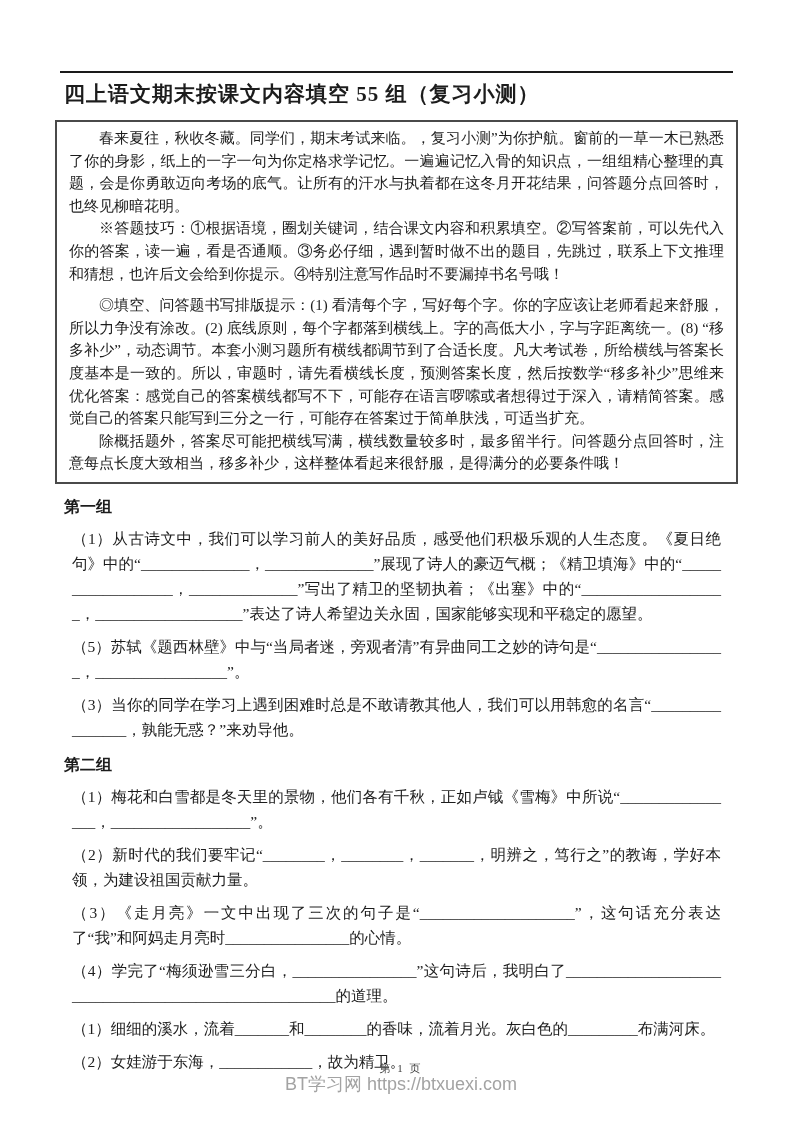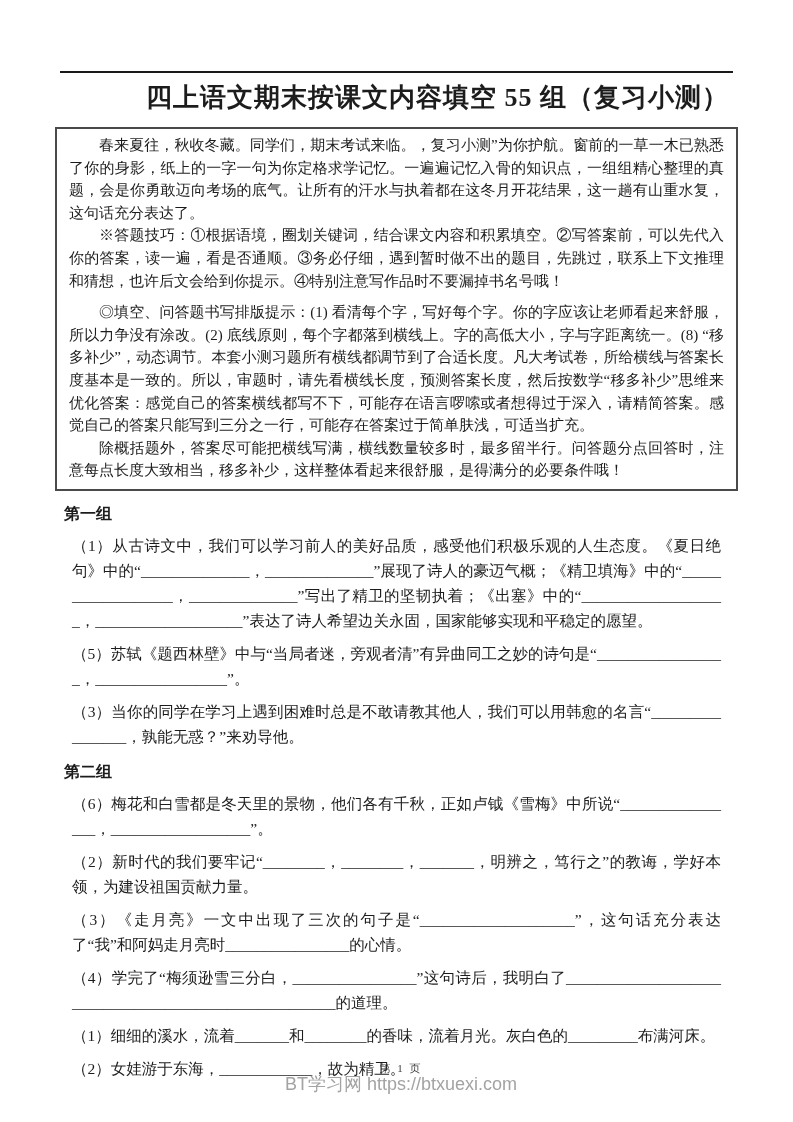--- a/index.html
+++ b/index.html
@@ -15,23 +15,23 @@
     padding: 0 64px;
     box-sizing: border-box;
   }
   .title-rule {
     margin: 71px -4px 0 -4px;
     border: 0;
     border-top: 2px solid #1a1a1a;
     height: 0;
   }
   .doc-title {
-    font-size: 26px;
+    font-size: 21px;
     font-weight: bold;
-    text-align: right;
+    text-align: left;
     margin: 7px 0 12px 0;
     letter-spacing: 1px;
   }
   .intro-box {
     border: 2px solid #4a4a4a;
     margin: 0 -9px;
     padding: 5px 12px 7px 12px;
     font-size: 15px;
     line-height: 22.6px;
     text-align: justify;
@@ -73,36 +73,36 @@
 </head>
 <body>
 
 <div class="page">
 
   <hr class="title-rule">
 
   <h1 class="doc-title">四上语文期末按课文内容填空 55 组（复习小测）</h1>
 
   <div class="intro-box">
-    <p>春来夏往，秋收冬藏。同学们，期末考试来临。，复习小测”为你护航。窗前的一草一木已熟悉了你的身影，纸上的一字一句为你定格求学记忆。一遍遍记忆入骨的知识点，一组组精心整理的真题，会是你勇敢迈向考场的底气。让所有的汗水与执着都在这冬月开花结果，这一趟有山重水复，这句话充分表达了。</p>
+    <p>春来夏往，秋收冬藏。同学们，期末考试来临。，复习小测”为你护航。窗前的一草一木已熟悉了你的身影，纸上的一字一句为你定格求学记忆。一遍遍记忆入骨的知识点，一组组精心整理的真题，会是你勇敢迈向考场的底气。让所有的汗水与执着都在这冬月开花结果，问答题分点回答时，也终见柳暗花明。</p>
     <p>※答题技巧：①根据语境，圈划关键词，结合课文内容和积累填空。②写答案前，可以先代入你的答案，读一遍，看是否通顺。③务必仔细，遇到暂时做不出的题目，先跳过，联系上下文推理和猜想，也许后文会给到你提示。④特别注意写作品时不要漏掉书名号哦！</p>
     <p class="para-gap"><span>◎填空、问答题书写排版提示：(1) </span><b>看清每个字，写好每个字。</b><span>你的字应该让老师看起来舒服，所以力争没有涂改。(2) </span><b>底线原则，每个字都落到横线上。</b><span>字的高低大小，字与字距离统一。(8) </span><b>“移多补少”，动态调节。</b><span>本套小测习题所有横线都调节到了合适长度。凡大考试卷，所给横线与答案长度基本是一致的。所以，审题时，请先看横线长度，预测答案长度，然后按数学“移多补少”思维来优化答案：感觉自己的答案横线都写不下，可能存在语言啰嗦或者想得过于深入，请精简答案。感觉自己的答案只能写到三分之一行，可能存在答案过于简单肤浅，可适当扩充。</span></p>
     <p><b>除概括题外，</b><span>答案尽可能把横线写满，横线数量较多时，最多留半行。问答题分点回答时，注意每点长度大致相当，移多补少，这样整体看起来很舒服，是得满分的必要条件哦！</span></p>
   </div>
 
   <section>
     <h2 class="group-heading">第一组</h2>
     <p class="question">（1）从古诗文中，我们可以学习前人的美好品质，感受他们积极乐观的人生态度。《夏日绝句》中的“______________，______________”展现了诗人的豪迈气概；《精卫填海》中的“__________________，______________”写出了精卫的坚韧执着；《出塞》中的“___________________，___________________”表达了诗人希望边关永固，国家能够实现和平稳定的愿望。</p>
     <p class="question">（5）苏轼《题西林壁》中与“当局者迷，旁观者清”有异曲同工之妙的诗句是“_________________，_________________”。</p>
     <p class="question">（3）当你的同学在学习上遇到困难时总是不敢请教其他人，我们可以用韩愈的名言“________________，孰能无惑？”来劝导他。</p>
   </section>
 
   <section>
     <h2 class="group-heading">第二组</h2>
-    <p class="question">（6）梅花和白雪都是冬天里的景物，他们各有千秋，正如卢钺《雪梅》中所说“________________，__________________”。</p>
+    <p class="question">（1）梅花和白雪都是冬天里的景物，他们各有千秋，正如卢钺《雪梅》中所说“________________，__________________”。</p>
     <p class="question">（2）新时代的我们要牢记“________，________，_______，明辨之，笃行之”的教诲，学好本领，为建设祖国贡献力量。</p>
     <p class="question">（3）《走月亮》一文中出现了三次的句子是“____________________”，这句话充分表达了“我”和阿妈走月亮时________________的心情。</p>
     <p class="question">（4）学完了“梅须逊雪三分白，________________”这句诗后，我明白了______________________________________________________的道理。</p>
   </section>
 
   <section>
     <p class="question">（1）细细的溪水，流着_______和________的香味，流着月光。灰白色的_________布满河床。</p>
     <p class="question">（2）女娃游于东海，____________，故为精卫。</p>
   </section>
 

